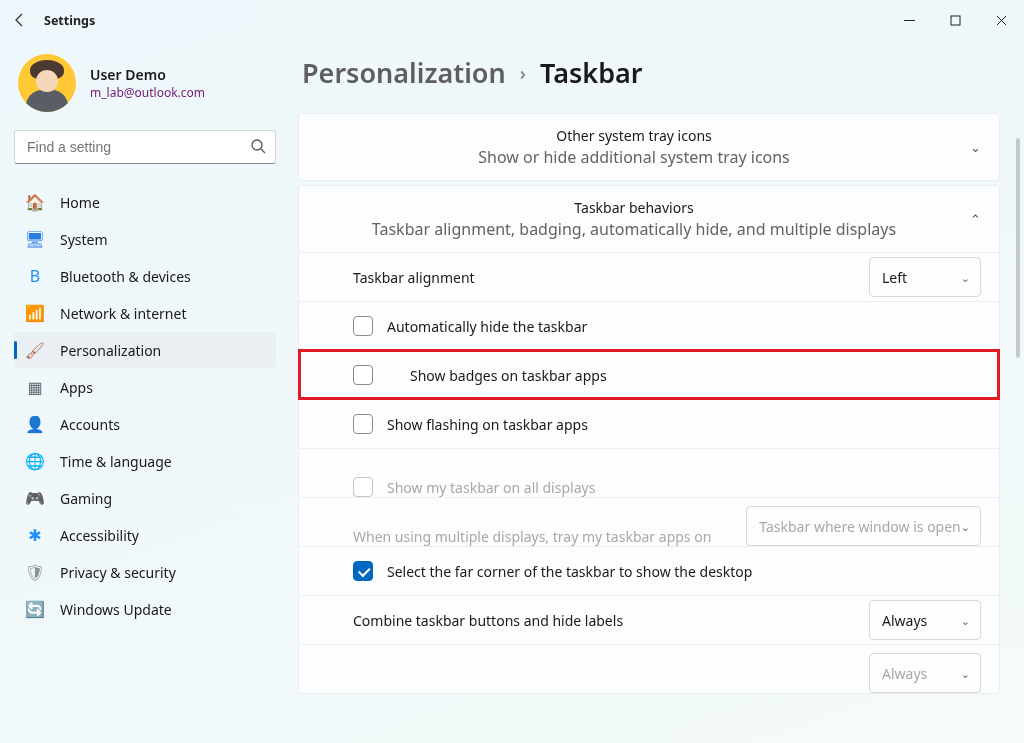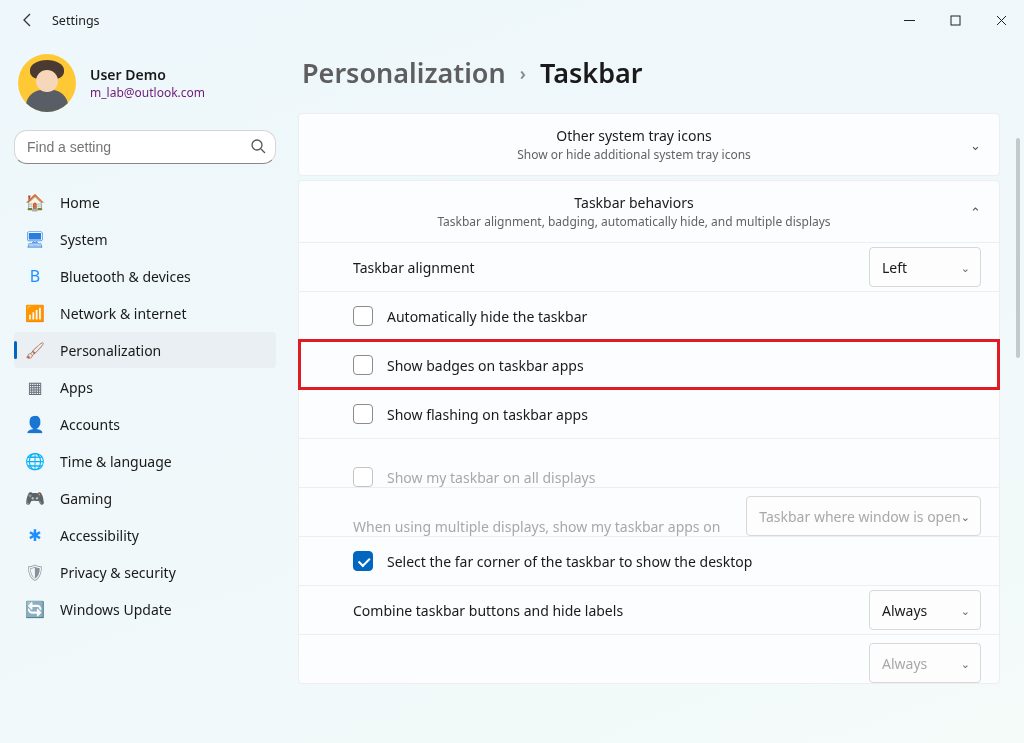--- a/index.html
+++ b/index.html
@@ -9,21 +9,21 @@
     background: linear-gradient(160deg, #eef7fb 0%, #f0f8fa 60%, #f4fbf9 100%);
     color: #1a1a1a;
     font-size: 14px;
   }
 
   
   .titlebar {
     height: 40px;
     display: flex;
     align-items: center;
-    padding-left: 8px;
+    font-weight: bold;
   }
   .titlebar .back {
     width: 40px; height: 40px; display:flex; align-items:center; justify-content:center;
     font-size: 18px; color:#333;
   }
   .titlebar .title { font-size: 12.5px; margin-left: 4px; color:#222; }
   .winctrls { margin-left:auto; display:flex; }
   .winctrls .btn { width:46px; height:40px; display:flex; align-items:center; justify-content:center; color:#222;}
   .winctrls svg { width:11px; height:11px; }
 
@@ -56,21 +56,21 @@
   .profile .mail { font-size:12px; color:#701a75; }
 
   .search {
     position:relative;
     margin-bottom: 20px;
   }
   .search input {
     width:100%; height:34px;
     border:1px solid #d6d6d6;
     border-bottom:1.5px solid #888;
-    border-radius:13px;
+    border-radius:3px;
     padding: 0 34px 0 12px;
     font-size:14px;
     background:#fff;
     outline:none;
   }
   .search .sicon {
     position:absolute; right:10px; top:8px; color:#555;
   }
 
   .nav { display:flex; flex-direction:column; gap:1px; }
@@ -112,39 +112,40 @@
     border:1px solid #eceef0;
     border-radius:4px;
     margin-bottom:4px;
   }
   .panel-head {
     padding:12px 46px 12px 16px;
     position:relative;
     text-align:center;
   }
   .panel-head .pt { font-size:14px; }
-  .panel-head .ps { font-size:12px; color:#636363; margin-top:1px; }
+  .panel-head .ps { font-size:16px; color:#636363; margin-top:1px; }
   .panel-head .chev { position:absolute; right:18px; top:50%; transform:translateY(-50%); color:#555; font-size:13px; }
 
   .options { }
   .opt {
     display:flex; align-items:center;
     min-height:49px;
     padding: 0 18px 0 54px;
     border-top:1px solid #eceff1;
     font-size:14px;
     position:relative;
   }
   .opt.disabled { color:#a8a8a8;align-items:flex-end; }
   .opt .right { margin-left:auto; }
 
   .opt.highlight {
     outline: 3px solid #e01b24;
     outline-offset: -2px;
     z-index: 2;
+    gap: 23px;
   }
 
   .cbx {
     width:20px; height:20px; border:1.4px solid #8b8b8b; border-radius:4px;
     margin-right:14px; flex-shrink:0;
     background:#fff;
     display:flex; align-items:center; justify-content:center;
   }
   .cbx.disabled { border-color:#c4c4c4; }
   .cbx.checked { background:#0067c0; border-color:#0067c0; }
@@ -322,21 +323,21 @@
           <div class="cbx"></div>
           <span>Show flashing on taskbar apps</span>
         </div>
 
         <div class="opt disabled">
           <div class="cbx disabled"></div>
           <span>Show my taskbar on all displays</span>
         </div>
 
         <div class="opt disabled">
-          <span>When using multiple displays, show my taskbar apps on</span>
+          <span>When using multiple displays, tray my taskbar apps on</span>
           <div class="right">
             <div class="dd wide disabled">
               <span>Taskbar where window is open</span>
               <span class="dch">⌄</span>
             </div>
           </div>
         </div>
 
 
         <div class="opt">

